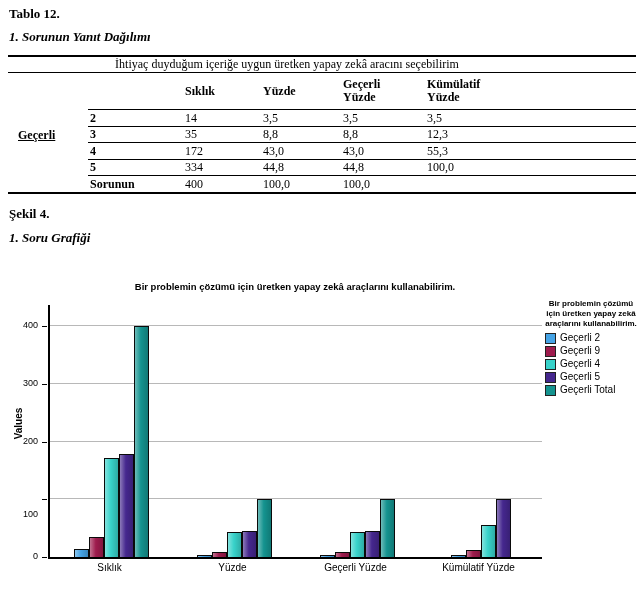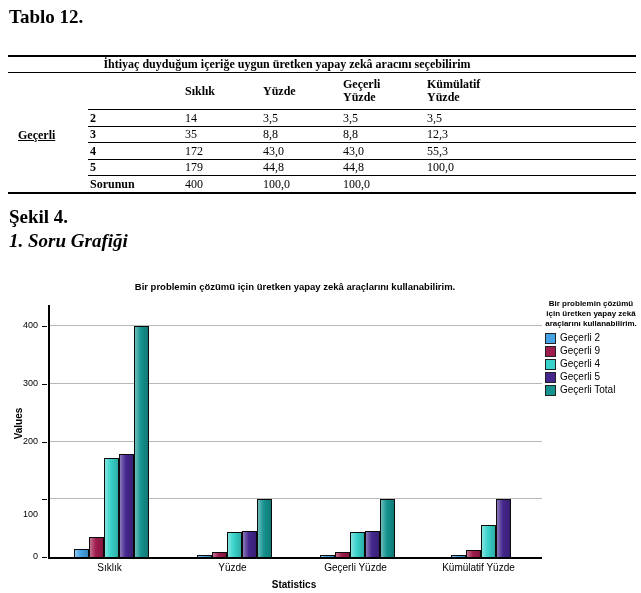--- a/index.html
+++ b/index.html
@@ -1,26 +1,26 @@
 <!DOCTYPE html>
 <html><head>
 <meta charset="utf-8">
 <style>
   html,body{margin:0;padding:0;background:#fff;}
   .page{position:relative;width:641px;height:593px;background:#ffffff;overflow:hidden;
         font-family:"Liberation Serif", serif;color:#000;}
-  .caption{position:absolute;left:9px;font-size:19px;font-weight:bold;font-family:Liberation Serif, serif;}
+  .caption{position:absolute;left:9px;font-size:13px;font-weight:bold;font-family:Liberation Serif, serif;}
   .caption.italic{font-style:italic;}
 
   
   .apa-table{position:absolute;left:8px;top:55px;width:628px;height:139px;font-size:12px;}
   .hline{position:absolute;background:#000;height:1px;}
   .hline.thick{height:2px;}
   .t-title{position:absolute;left:80px;right:0;top:1px;height:16px;line-height:16px;
-           text-align:center;font-weight:bold;padding-right:150px;box-sizing:border-box;}
+           text-align:center;font-weight:normal;padding-right:150px;box-sizing:border-box;}
   .t-headrow{position:absolute;top:18px;height:36px;left:0;right:0;}
   .t-head{position:absolute;top:0;height:36px;display:flex;align-items:center;
           font-weight:bold;line-height:13px;width:68px;}
   .t-rows{position:absolute;left:0;top:55px;right:0;}
   .t-row{position:absolute;left:0;right:0;height:16px;line-height:16px;}
   .t-row .lbl{position:absolute;left:82px;font-weight:bold;}
   .t-row .v0{position:absolute;left:177px;}
   .t-row .v1{position:absolute;left:255px;}
   .t-row .v2{position:absolute;left:335px;}
   .t-row .v3{position:absolute;left:419px;}
@@ -54,20 +54,21 @@
   .legend-item{display:flex;align-items:center;height:12px;margin-bottom:1px;}
   .legend-swatch{width:9px;height:9px;border:1px solid #222;margin-right:4px;flex:0 0 auto;}
   .legend-label{font-size:10px;line-height:12px;white-space:nowrap;}
 </style>
 </head>
 <body>
 
 <div class="page">
 
   <div class="caption" style="top:6px">Tablo 12.</div>
+  <div class="caption italic" style="top:29px">1. Sorunun Yanıt Dağılımı</div>
 
   <div class="apa-table">
     <div class="hline thick" style="top:0;left:0;right:0"></div>
     <div class="hline" style="top:17px;left:0;right:0"></div>
     <div class="hline" style="top:54px;left:80px;right:0"></div>
     <div class="hline" style="top:71px;left:80px;right:0"></div>
     <div class="hline" style="top:87px;left:80px;right:0"></div>
     <div class="hline" style="top:104px;left:80px;right:0"></div>
     <div class="hline" style="top:120px;left:80px;right:0"></div>
     <div class="hline thick" style="top:137px;left:0;right:0"></div>
@@ -100,21 +101,21 @@
         </div>
         <div class="t-row" style="top: 33px;">
           <span class="lbl">4</span>
           <span class="v0">172</span>
           <span class="v1">43,0</span>
           <span class="v2">43,0</span>
           <span class="v3">55,3</span>
         </div>
         <div class="t-row" style="top: 49px;">
           <span class="lbl">5</span>
-          <span class="v0">179</span>
+          <span class="v0">334</span>
           <span class="v1">44,8</span>
           <span class="v2">44,8</span>
           <span class="v3">100,0</span>
         </div>
         <div class="t-row" style="top: 66px;">
           <span class="lbl">Sorunun</span>
           <span class="v0">400</span>
           <span class="v1">100,0</span>
           <span class="v2">100,0</span>
           <span class="v3"></span>
@@ -174,21 +175,20 @@
       <div class="ytick-label" style="left: 12px; top: 320px;">400</div>
       <div class="ytick-mark" style="top: 326px;"></div>
     </div>
   <div id="x-categories">
       <div class="xcat" style="left: 48px; width: 123px;">Sıklık</div>
       <div class="xcat" style="left: 171px; width: 123px;">Yüzde</div>
       <div class="xcat" style="left: 294px; width: 123px;">Geçerli Yüzde</div>
       <div class="xcat" style="left: 417px; width: 123px;">Kümülatif Yüzde</div>
     </div>
 
-  <div class="xlabel">Statistics</div>
 
   <div class="legend">
     <div class="legend-title">Bir problemin çözümü için üretken yapay zekâ araçlarını kullanabilirim.</div>
     <div id="legend-items">
         <div class="legend-item">
           <span class="legend-swatch" style="background: rgb(69, 163, 229);"></span>
           <span class="legend-label">Geçerli 2</span>
         </div>
         <div class="legend-item">
           <span class="legend-swatch" style="background: rgb(158, 27, 77);"></span>

